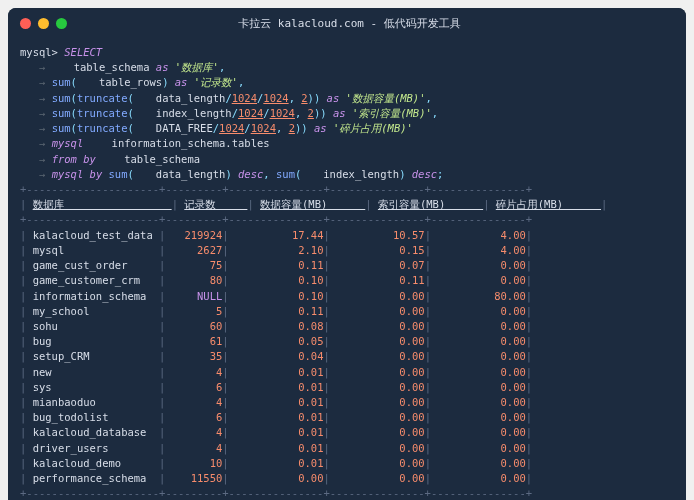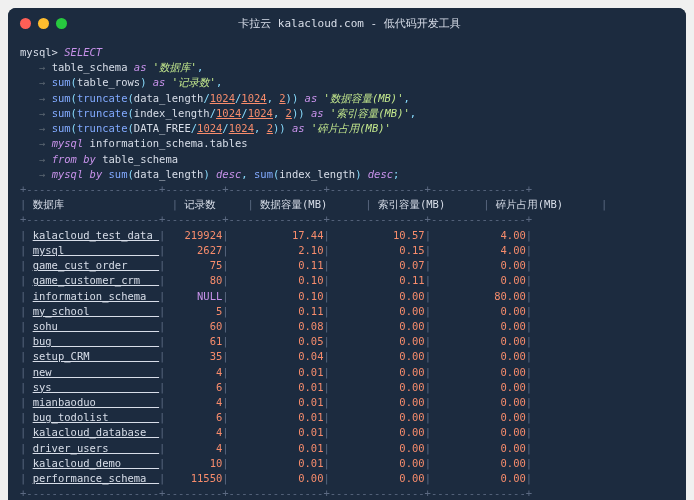--- a/index.html
+++ b/index.html
@@ -36,26 +36,26 @@
     white-space: pre;
     font-size: 10.5px;
     letter-spacing: 0;
   }
   .prompt { color: #d8dee9; }
   .kw { color: #c792ea; font-style: italic; }
   .fn { color: #82aaff; }
   .str { color: #c3e88d; font-style: italic; }
   .num { color: #f78c6c; text-decoration: underline; }
   .op { color: #89ddff; }
-  .id { color: #d8dee9; }
+  .id { color: #d8dee9; margin-left: 22px; }
   .arrow { color: #5c6773; }
   .null { color: #c792ea; }
   .tbl-border { color: #5c6a82; }
-  .tbl-hdr { color: #d8dee9; }
-  .cell { color: #d8dee9; text-decoration: underline; }
+  .tbl-hdr { color: #d8dee9; text-decoration: underline; }
+  .cell { color: #d8dee9; }
   .row-num { color: #f78c6c; }
 </style>
 </head>
 <body>
 
 <div class="window">
   <div class="titlebar">
     <div class="traffic-lights">
       <div class="light red"></div>
       <div class="light yellow"></div>

